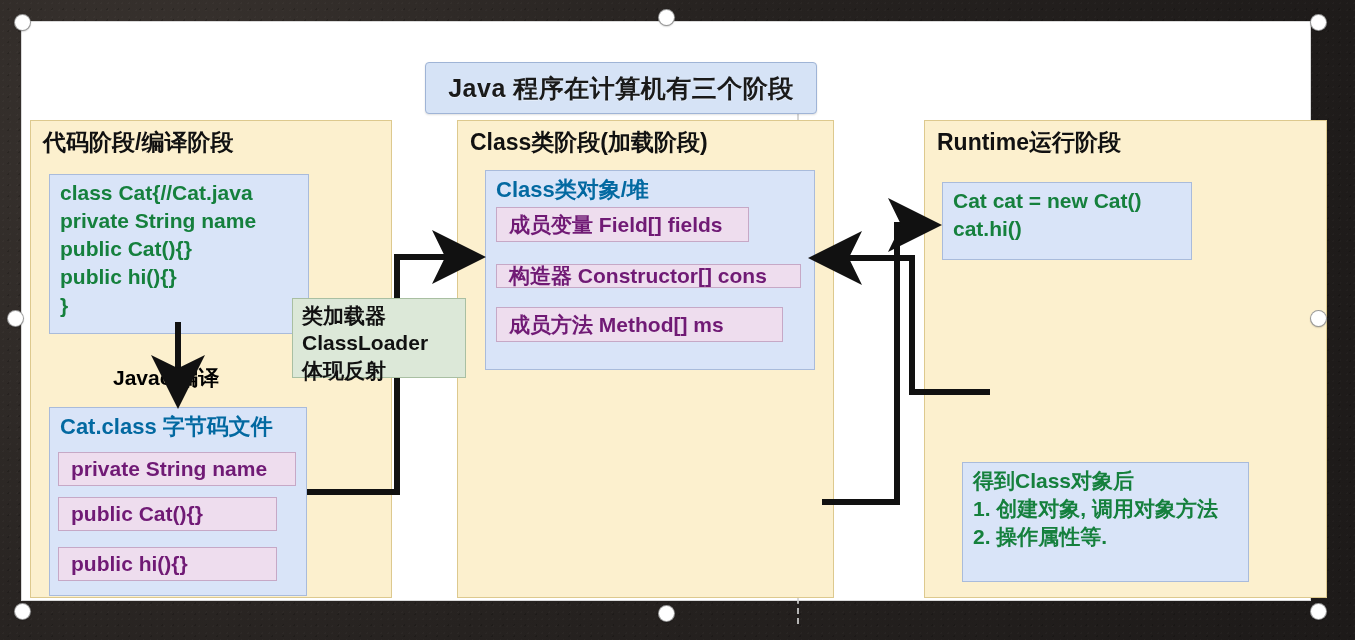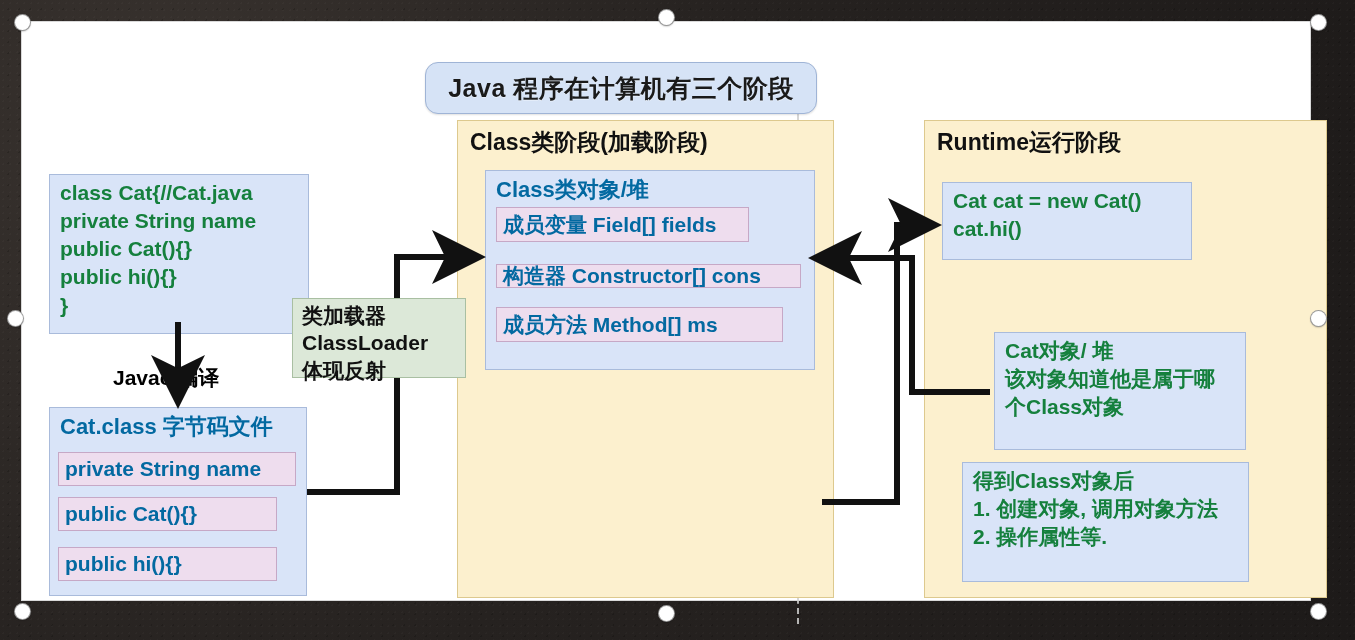--- a/index.html
+++ b/index.html
@@ -47,21 +47,21 @@
     position:absolute;left:775px;top:92px;width:0;height:510px;
     border-left:2px dashed #cfcfcf;opacity:.85;z-index:5;
   }
 
   
   .title-box{
     position:absolute;
     left:403px;top:40px;width:390px;height:50px;
     background:#d6e3f6;
     border:1px solid #9fb4d6;
-    border-radius:13px;
+    border-radius:4px;
     display:flex;align-items:center;justify-content:center;
     box-shadow:0 1px 2px rgba(0,0,0,.12);
     z-index:20;
   }
   .title-box span{
     font-size:25px;font-weight:bold;color:#1a1a1a;letter-spacing:.5px;
     text-shadow:0 1px 0 rgba(255,255,255,.4);
   }
 
   .panel{
@@ -95,22 +95,22 @@
 
   .pinkbox{
     position:absolute;
     background:#eeddee;
     border:1px solid #c6a8c6;
     box-sizing:border-box;
     display:flex;align-items:center;
     z-index:16;
   }
   .pinkbox span{
-    font-size:21px;font-weight:bold;color:#0369a1;
-    padding-left:6px;white-space:nowrap;
+    font-size:21px;font-weight:bold;color:#701a75;
+    padding-left:12px;white-space:nowrap;
   }
 
   .greenbox{
     position:absolute;
     background:#dce8d8;
     border:1px solid #a9bfa2;
     box-sizing:border-box;
     z-index:30;
   }
   .greenbox .txt{
@@ -134,20 +134,23 @@
 <div id="backdrop"></div>
 
 <div id="canvas">
 
   <div id="guide"></div>
 
   <div class="title-box">
     <span>Java 程序在计算机有三个阶段</span>
   </div>
 
+  <div class="panel" style="left:8px;top:98px;width:360px;height:476px;">
+    <div class="panel-title">代码阶段/编译阶段</div>
+  </div>
 
   <div class="bluebox" style="left:27px;top:152px;width:260px;height:160px;">
     <div class="txt">class Cat{//Cat.java
 private String name
 public Cat(){}
 public hi(){}
 }</div>
   </div>
 
   <div class="plainlabel" style="left:91px;top:342px;">Javac 编译</div>
@@ -190,25 +193,20 @@
 
   <div class="panel" style="left:902px;top:98px;width:375px;height:476px;padding-left:26px;">
     <div class="panel-title">Runtime运行阶段</div>
   </div>
 
   <div class="bluebox" style="left:920px;top:160px;width:250px;height:78px;">
     <div class="txt">Cat cat = new Cat()
 cat.hi()</div>
   </div>
 
-  <div class="bluebox" style="left:972px;top:310px;width:252px;height:118px;">
-    <div class="txt">Cat对象/ 堆
-该对象知道他是属于哪
-个Class对象</div>
-  </div>
 
   <div class="bluebox" style="left:940px;top:440px;width:287px;height:120px;">
     <div class="txt">得到Class对象后
 1. 创建对象, 调用对象方法
 2. 操作属性等.</div>
   </div>
 
   <svg id="wires" viewBox="0 0 1288 578">
     <defs>
       <marker id="ah" markerWidth="9" markerHeight="9" refX="7" refY="4.5" orient="auto" markerUnits="strokeWidth">

